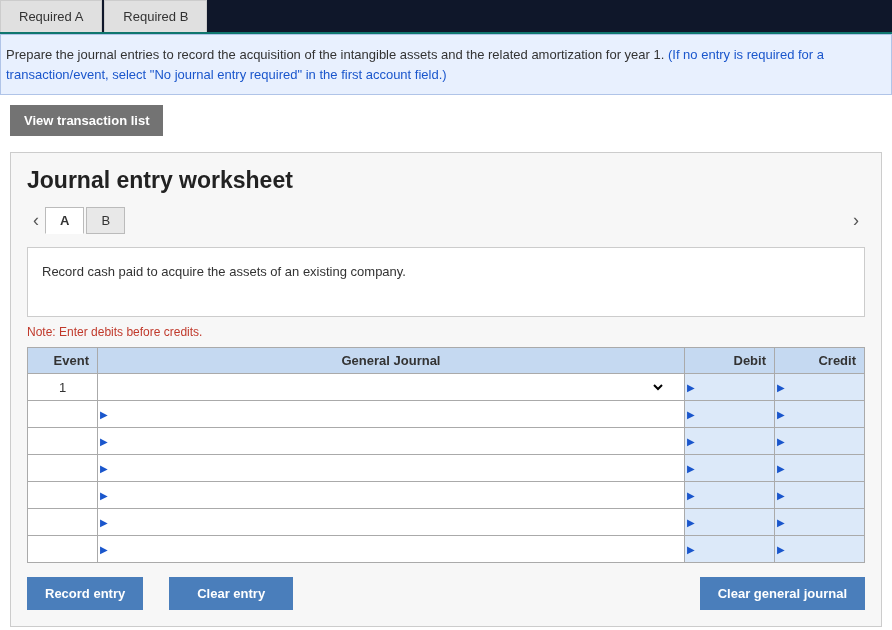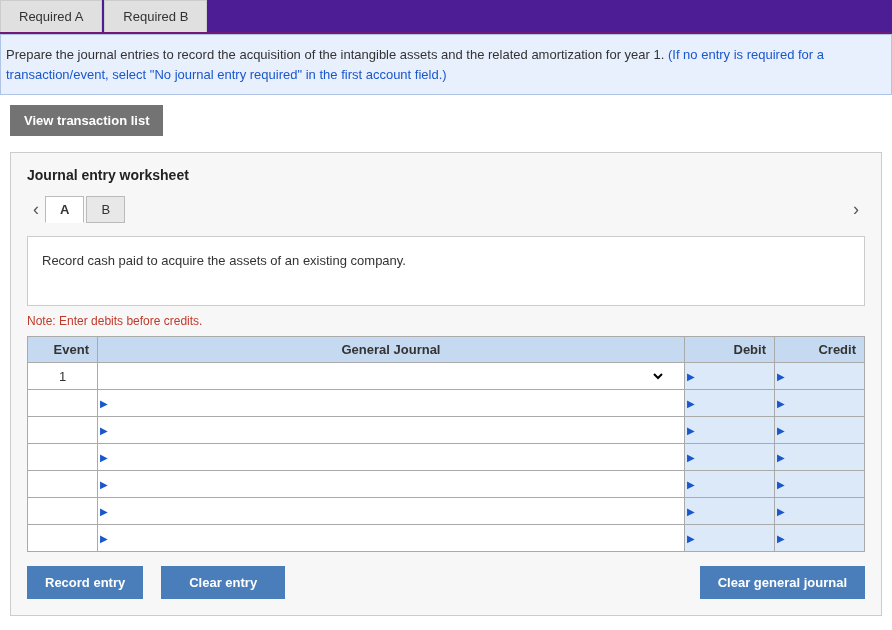--- a/index.html
+++ b/index.html
@@ -6,22 +6,22 @@
     body {
       font-family: Arial, sans-serif;
       font-size: 13px;
       background: #fff;
       color: #333;
     }
 
     
     .tabs {
       display: flex;
-      border-bottom: 2px solid #701a75;
-      background: #4c1d95;
+      border-bottom: 2px solid #0f766e;
+      background: #0f172a;
       text-align: center;
     }
     .tab {
       padding: 8px 18px;
       cursor: pointer;
       border: 1px solid #ccc;
       border-bottom: none;
       background: #e0e0e0;
       margin-right: 2px;
       font-size: 13px;
@@ -61,21 +61,21 @@
     }
 
     
     .worksheet-container {
       margin: 6px 10px 10px 10px;
       border: 1px solid #ccc;
       padding: 14px 16px 16px 16px;
       background: #f7f7f7;
     }
     .worksheet-title {
-      font-size: 14px;
+      font-size: 23px;
       font-weight: bold;
       margin-bottom: 12px;
       color: #222;
     }
 
     
     .entry-tabs-row {
       display: flex;
       align-items: center;
       margin-bottom: 12px;
@@ -197,21 +197,21 @@
       flex-shrink: 0;
     }
     
     .dotted-border {
       border: 1px dotted #4a7ebb !important;
     }
 
     
     .bottom-buttons {
       display: flex;
-      gap: 8px;
+      gap: 16px;
       align-items: center;
     }
     .btn-record {
       background: #4a7ebb;
       color: #fff;
       border: none;
       padding: 9px 18px;
       font-size: 13px;
       font-weight: bold;
       cursor: pointer;

